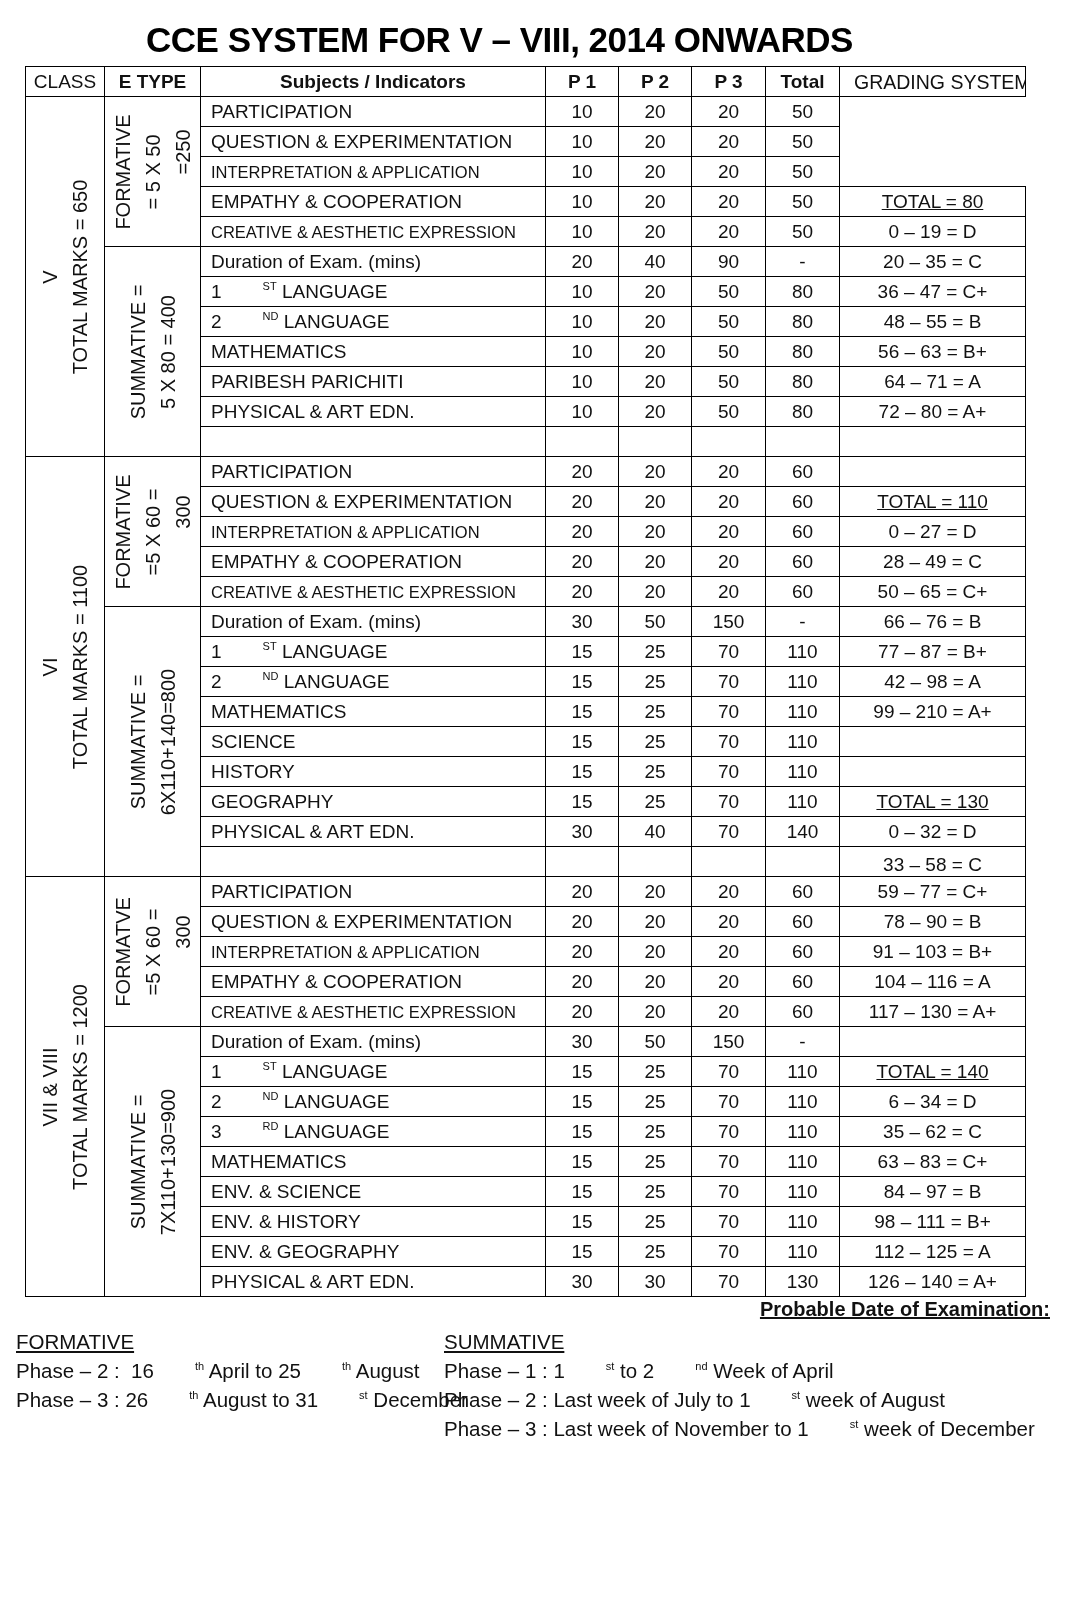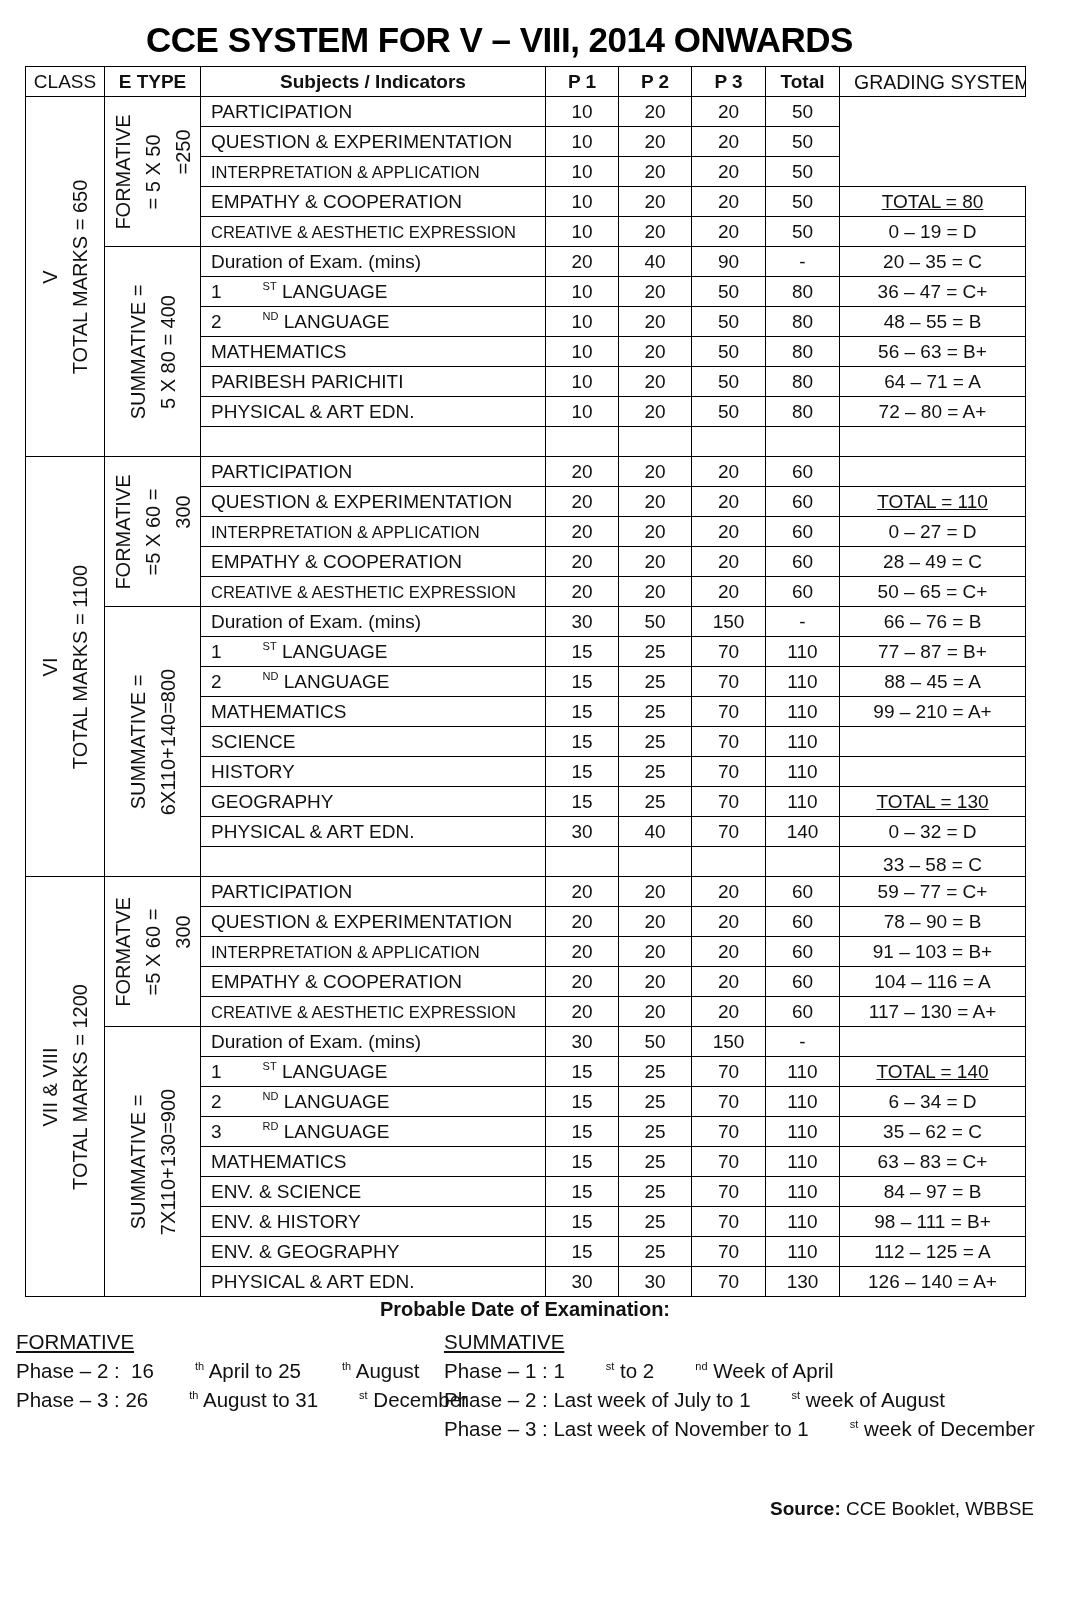--- a/index.html
+++ b/index.html
@@ -30,22 +30,22 @@
   td.grade-head { font-weight: bold; line-height: 29px; white-space: normal; }
   td.rot { position: relative; }
   .rot-inner {
     position: absolute; left: 50%; top: 50%;
     transform: translate(-50%, -50%) rotate(-90deg);
     white-space: nowrap; text-align: center; line-height: 30px; font-size: 20px;
   }
   sup { font-size: 11px; line-height: 0; vertical-align: 8px; padding-left: 41px; }
 
   .exam-heading {
-    position: absolute; top: 1298px; left: 0; width: 1050px; text-align: center;
-    font-size: 20px; font-weight: bold; 
+    position: absolute; top: 1298px; left: 0; width: 1050px; text-align: right;
+    font-size: 20px; font-weight: bold; text-decoration: underline;
   }
   .sched { position: absolute; top: 1327px; font-size: 20.5px; line-height: 29px; }
   .sched.formative { left: 16px; }
   .sched.summative { left: 444px; }
   .sched .head { text-decoration: underline; }
 
   .credits {
     position: absolute; top: 1494px; right: 48px; text-align: right;
     font-size: 19px; line-height: 29px;
   }
@@ -267,21 +267,21 @@
         <td class="">70</td>
         <td class="">110</td>
         <td class="">77 – 87 = B+</td>
       </tr>
       <tr>
         <td class="subj"><span>2</span><sup>ND</sup><span> LANGUAGE</span></td>
         <td class="">15</td>
         <td class="">25</td>
         <td class="">70</td>
         <td class="">110</td>
-        <td class="">88 – 45 = A</td>
+        <td class="">42 – 98 = A</td>
       </tr>
       <tr>
         <td class="subj"><span>MATHEMATICS</span></td>
         <td class="">15</td>
         <td class="">25</td>
         <td class="">70</td>
         <td class="">110</td>
         <td class="">99 – 210 = A+</td>
       </tr>
       <tr>
@@ -470,17 +470,13 @@
 <div class="sched summative">
   <div class="head">SUMMATIVE</div>
   <div id="summative-phases">
       <div><span style="white-space: pre;">Phase – 1 : 1</span><sup style="white-space: pre;">st</sup><span style="white-space: pre;"> to 2</span><sup style="white-space: pre;">nd</sup><span style="white-space: pre;"> Week of April</span></div>
       <div><span style="white-space: pre;">Phase – 2 : Last week of July to 1</span><sup style="white-space: pre;">st</sup><span style="white-space: pre;"> week of August</span><sup style="white-space: pre;"></sup><span style="white-space: pre;"></span></div>
       <div><span style="white-space: pre; margin-top: 24px;">Phase – 3 : Last week of November to 1</span><sup style="white-space: pre;">st</sup><span style="white-space: pre;"> week of December</span><sup style="white-space: pre;"></sup><span style="white-space: pre;"></span></div>
     </div>
 </div>
 
 <div class="credits">
-  <div>
-    <b>Source:</b>
-    <span>CCE Booklet, WBBSE</span>
-  </div>
 </div>
 
 </body></html>

